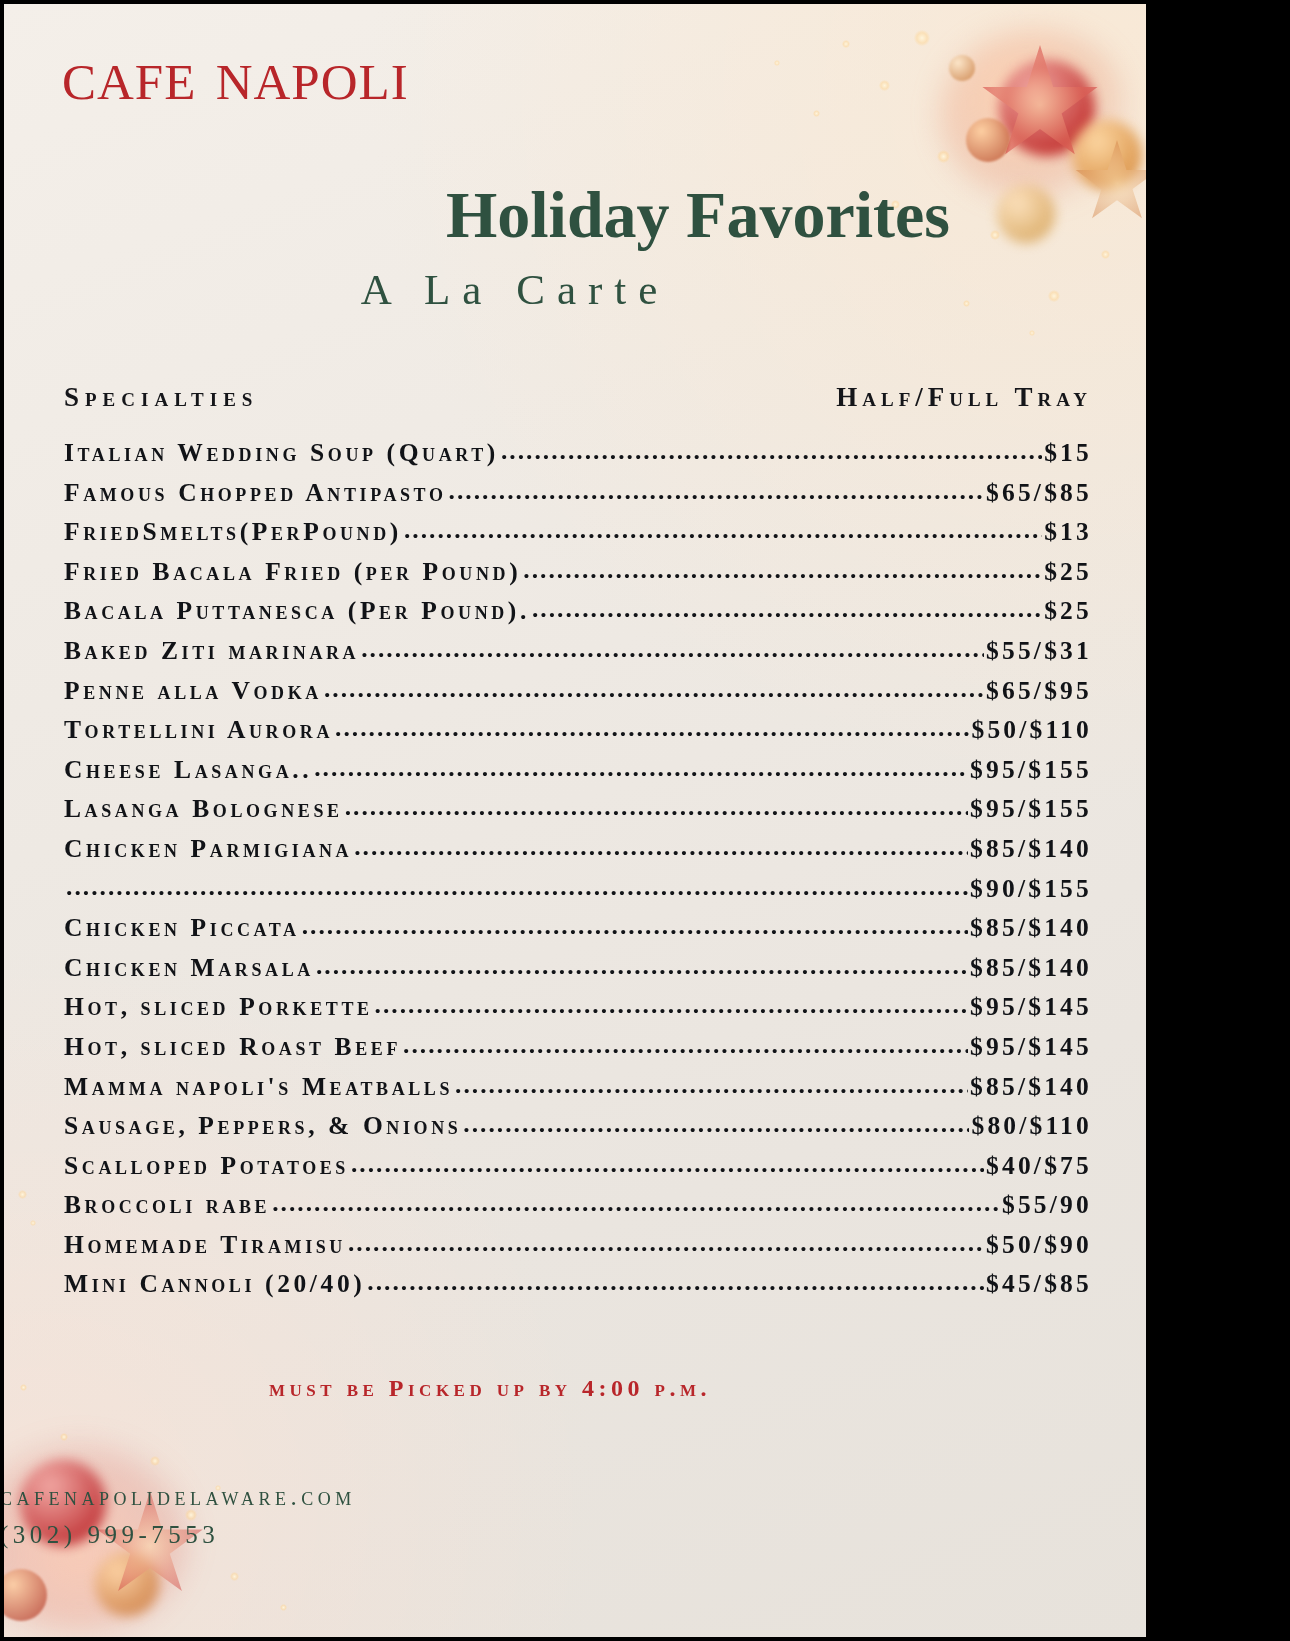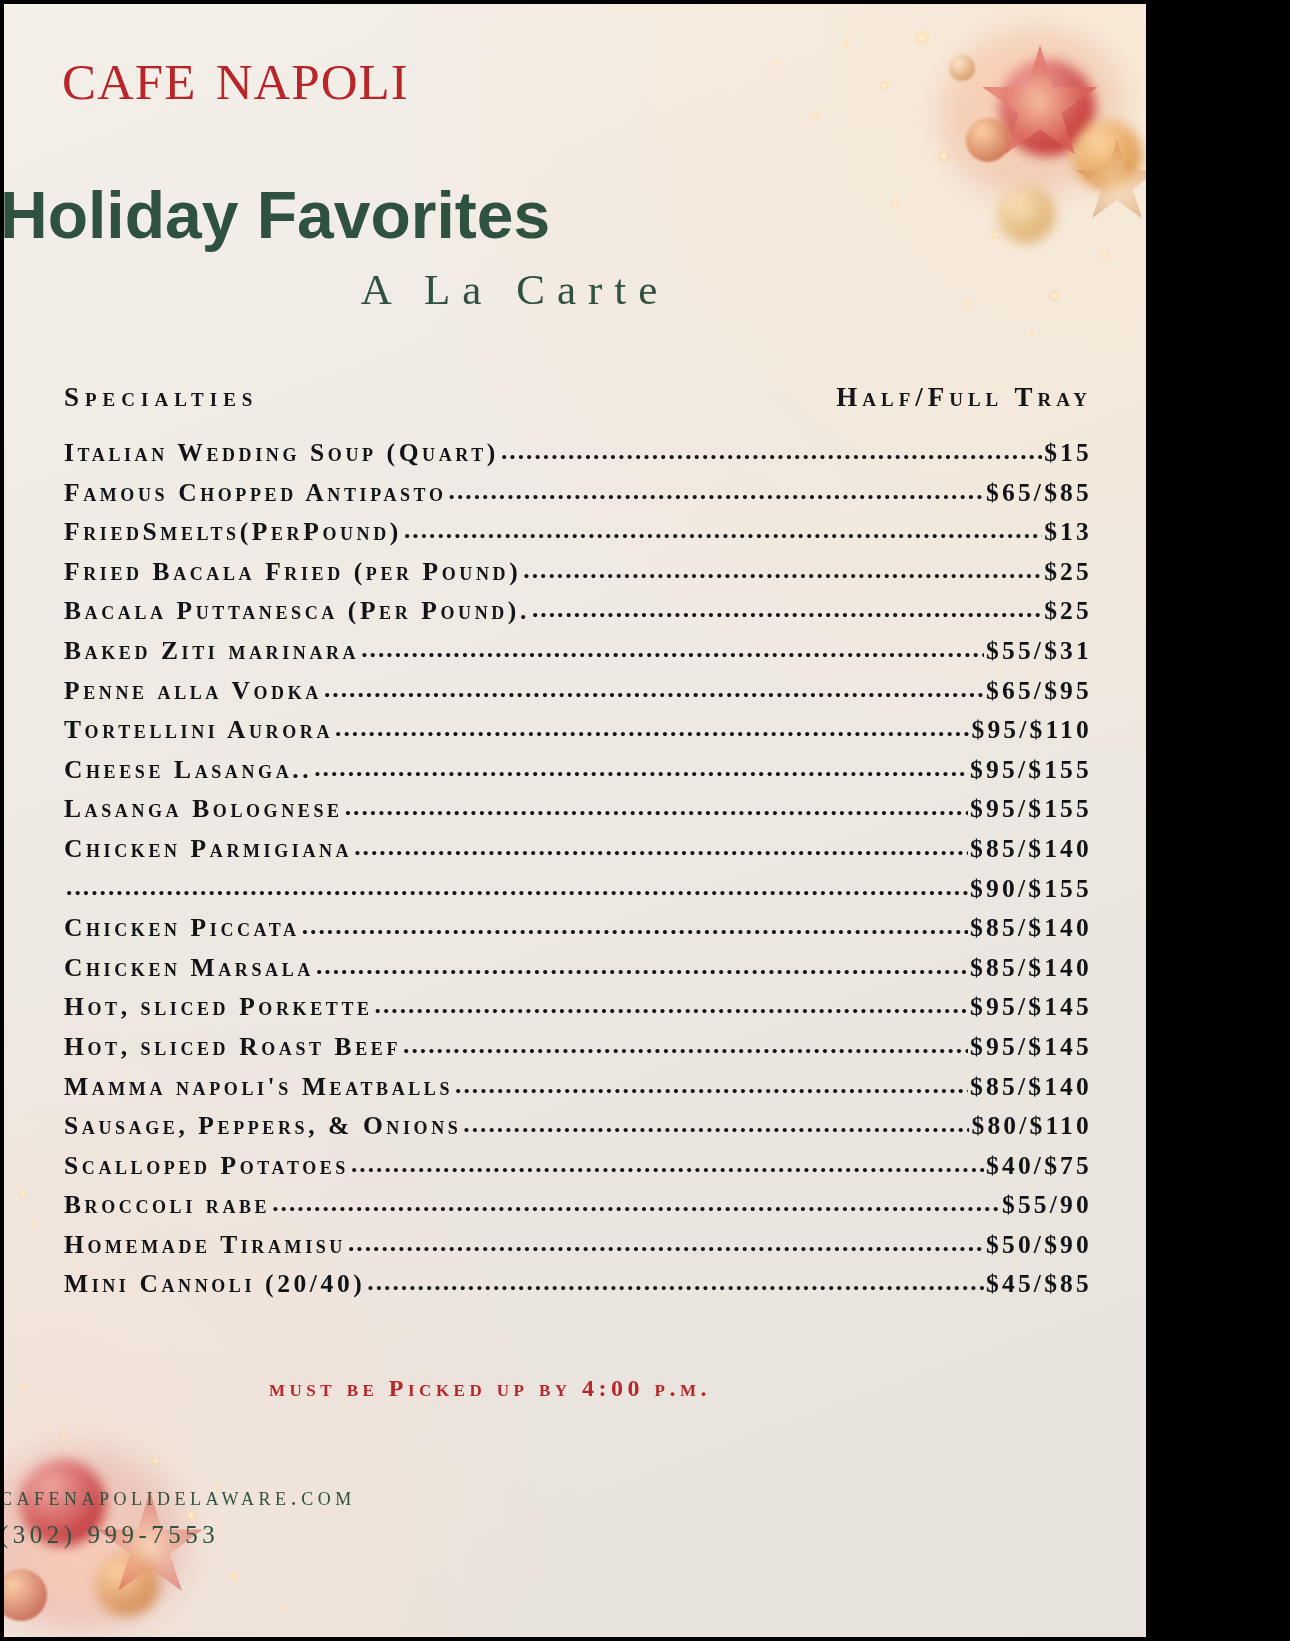--- a/index.html
+++ b/index.html
@@ -62,23 +62,23 @@
     color: #b8262a;
     font-variant: small-caps;
     text-transform: lowercase;
     line-height: 1;
   }
   .brand::first-letter { font-size: 1em; }
   .holiday {
     position: absolute;
     left: 0; right: 0;
     top: 182px;
-    text-align: left;
+    text-align: right;
     padding-right: 200px;
-    font-family: Liberation Sans, sans-serif;
+    font-family: Liberation Serif, serif;
     font-size: 66px;
     color: #2f5140;
     font-weight: bold;
     line-height: 1;
   }
   .alacarte {
     position: absolute;
     left: 0; right: 0;
     top: 268px;
     text-align: center;
@@ -258,21 +258,21 @@
         <span class="price">$55/$31</span>
       </div>
       <div class="row">
         <span class="name">Penne alla Vodka</span>
         <span class="dots">........................................................................................................................</span>
         <span class="price">$65/$95</span>
       </div>
       <div class="row">
         <span class="name">Tortellini Aurora</span>
         <span class="dots">........................................................................................................................</span>
-        <span class="price">$95/$110</span>
+        <span class="price">$50/$110</span>
       </div>
       <div class="row">
         <span class="name">Cheese Lasanga..</span>
         <span class="dots">........................................................................................................................</span>
         <span class="price">$95/$155</span>
       </div>
       <div class="row">
         <span class="name">Lasanga Bolognese</span>
         <span class="dots">........................................................................................................................</span>
         <span class="price">$95/$155</span>

